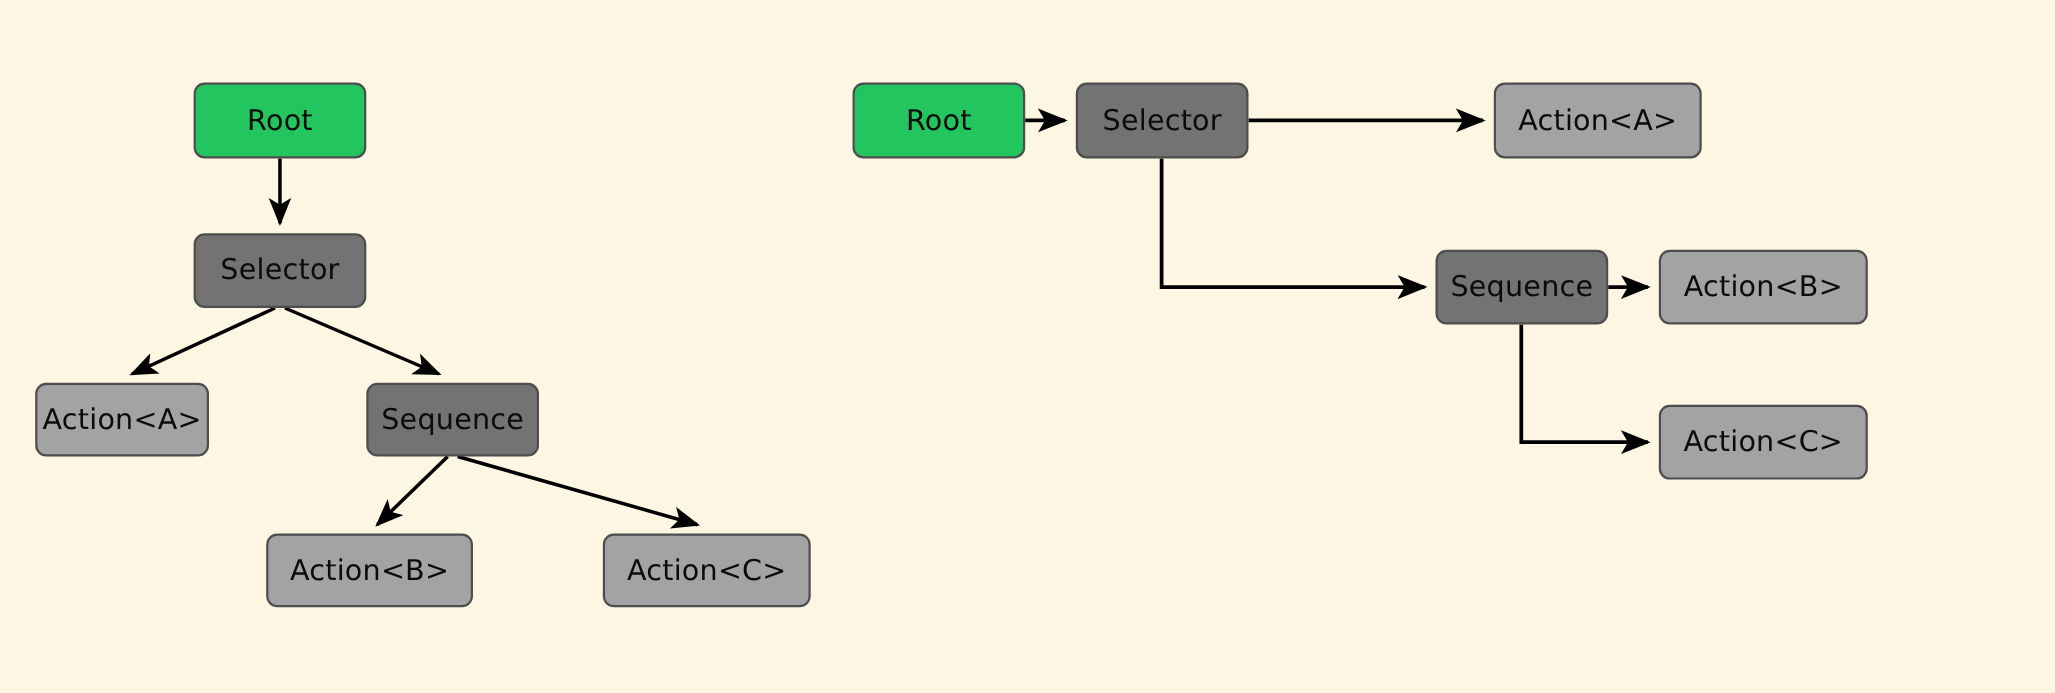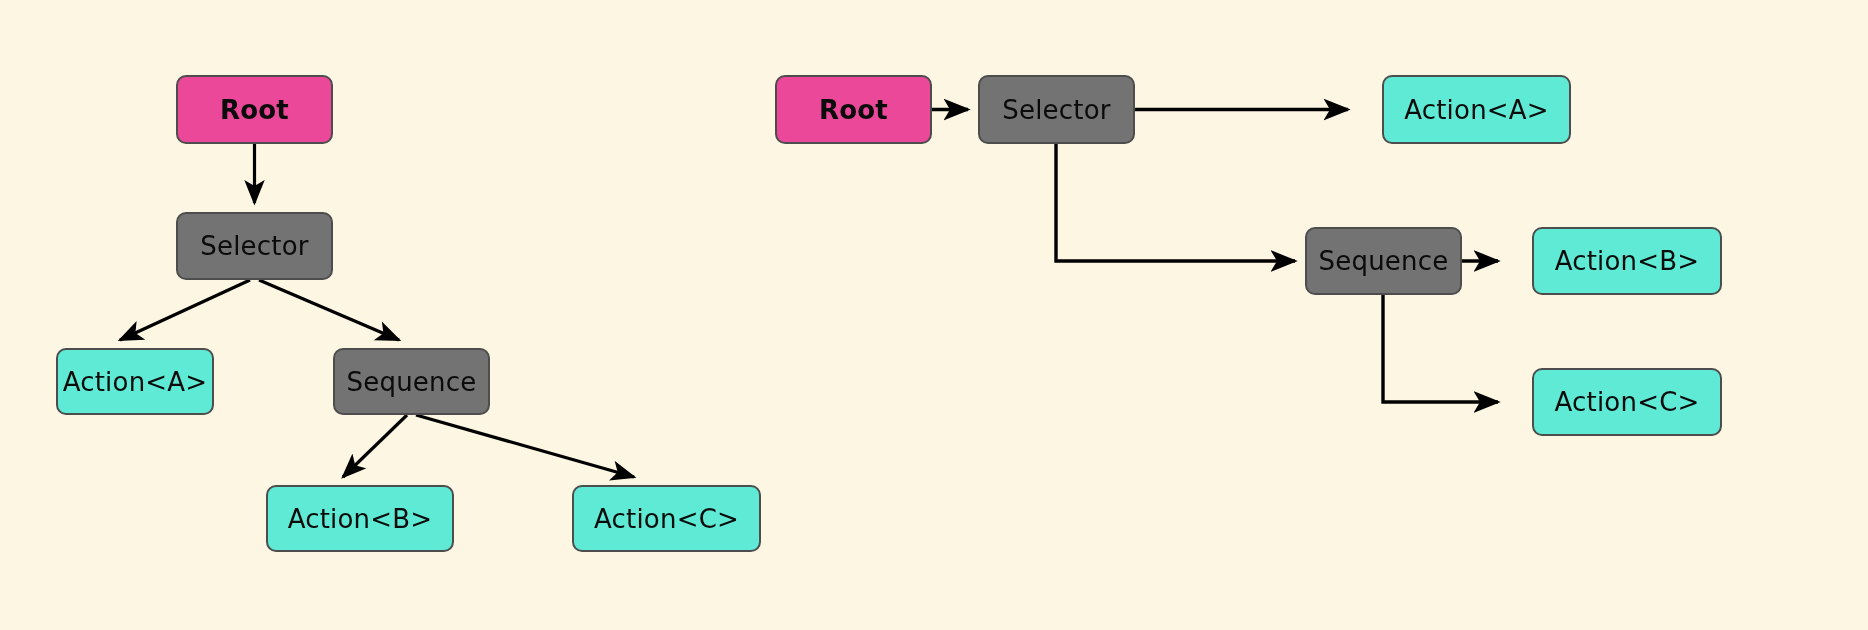--- a/index.html
+++ b/index.html
@@ -36,23 +36,23 @@
     border-radius: 10px;
     color: #0b0b0b;
     font-family: "DejaVu Sans", sans-serif;
     font-size: 26px;
     font-weight: 400;
     letter-spacing: 0.2px;
     white-space: nowrap;
     line-height: 1;
     user-select: none;
   }
-  .node.green  { background: #ec4899; font-weight: bold; }
+  .node.green  { background: #22c55e; }
   .node.orange { background: #737373; }
-  .node.blue   { background: #5eead4; margin-left: 24px; }
+  .node.blue   { background: #a3a3a3; }
   .node-label { pointer-events: none; }
 </style>
 </head>
 <body>
 
 <div id="canvas">
 
   <svg class="edge-layer" viewBox="0 0 1868 630" preserveAspectRatio="none" aria-hidden="true">
     <defs>
       <marker id="arrow" markerWidth="9" markerHeight="9" refX="7.2" refY="3.2" orient="auto" markerUnits="strokeWidth">

